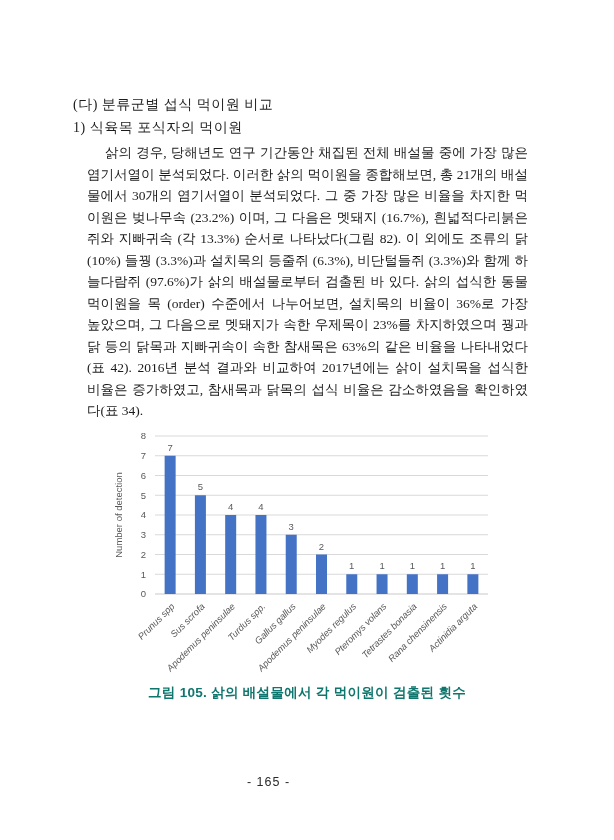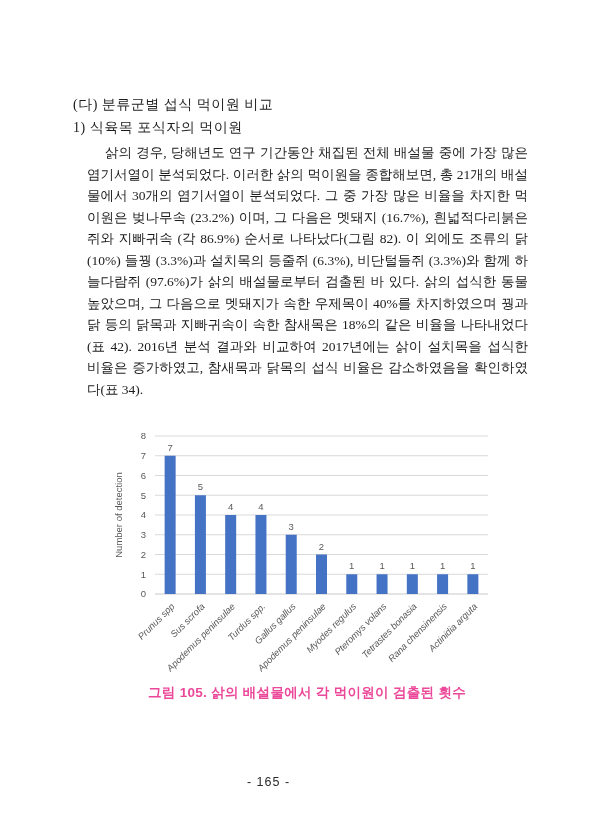--- a/index.html
+++ b/index.html
@@ -49,21 +49,21 @@
   .chart-wrap svg { display: block; }
   .fig-caption {
     position: absolute;
     left: 0;
     top: 684px;
     width: 614px;
     text-align: center;
     font-family: "Liberation Sans", "DejaVu Sans", sans-serif;
     font-size: 13.5px;
     font-weight: 600;
-    color: #ec4899;
+    color: #0f766e;
     letter-spacing: 0.3px;
   }
   .page-number {
     position: absolute;
     left: 0;
     top: 775px;
     width: 537px;
     text-align: center;
     font-family: "Liberation Sans", "DejaVu Sans", sans-serif;
     font-size: 12.5px;
@@ -78,25 +78,26 @@
 
   <div class="h-line" id="heading1">(다) 분류군별 섭식 먹이원 비교</div>
 
   <div class="h-line" id="heading2">1) 식육목 포식자의 먹이원</div>
 
   <div class="para">
       <div class="pline indent">삵의 경우, 당해년도 연구 기간동안 채집된 전체 배설물 중에 가장 많은</div>
       <div class="pline">염기서열이 분석되었다. 이러한 삵의 먹이원을 종합해보면, 총 21개의 배설</div>
       <div class="pline">물에서 30개의 염기서열이 분석되었다. 그 중 가장 많은 비율을 차지한 먹</div>
       <div class="pline">이원은 벚나무속 (23.2%) 이며, 그 다음은 멧돼지 (16.7%), 흰넓적다리붉은</div>
-      <div class="pline">쥐와 지빠귀속 (각 86.9%) 순서로 나타났다(그림 82). 이 외에도 조류의 닭</div>
+      <div class="pline">쥐와 지빠귀속 (각 13.3%) 순서로 나타났다(그림 82). 이 외에도 조류의 닭</div>
       <div class="pline">(10%) 들꿩 (3.3%)과 설치목의 등줄쥐 (6.3%), 비단털들쥐 (3.3%)와 함께 하</div>
       <div class="pline">늘다람쥐 (97.6%)가 삵의 배설물로부터 검출된 바 있다. 삵의 섭식한 동물성</div>
-      <div class="pline">높았으며, 그 다음으로 멧돼지가 속한 우제목이 40%를 차지하였으며 꿩과</div>
-      <div class="pline">닭 등의 닭목과 지빠귀속이 속한 참새목은 18%의 같은 비율을 나타내었다</div>
+      <div class="pline">먹이원을 목 (order) 수준에서 나누어보면, 설치목의 비율이 36%로 가장</div>
+      <div class="pline">높았으며, 그 다음으로 멧돼지가 속한 우제목이 23%를 차지하였으며 꿩과</div>
+      <div class="pline">닭 등의 닭목과 지빠귀속이 속한 참새목은 63%의 같은 비율을 나타내었다</div>
       <div class="pline">(표 42). 2016년 분석 결과와 비교하여 2017년에는 삵이 설치목을 섭식한</div>
       <div class="pline">비율은 증가하였고, 참새목과 닭목의 섭식 비율은 감소하였음을 확인하였</div>
       <div class="pline last">다(표 34).</div>
     </div>
 
   <div class="chart-wrap">
     <svg id="chart-svg" width="440" height="252" viewBox="0 0 440 252" xmlns="http://www.w3.org/2000/svg">
         <line x1="65" y1="166" x2="398" y2="166" stroke="#C9C9C9" stroke-width="1"></line>
         <text x="56" y="169.3" text-anchor="end" font-family="Liberation Sans, DejaVu Sans, sans-serif" font-size="9.5" fill="#595959">0</text>
         <line x1="65" y1="146.25" x2="398" y2="146.25" stroke="#D9D9D9" stroke-width="1"></line>

